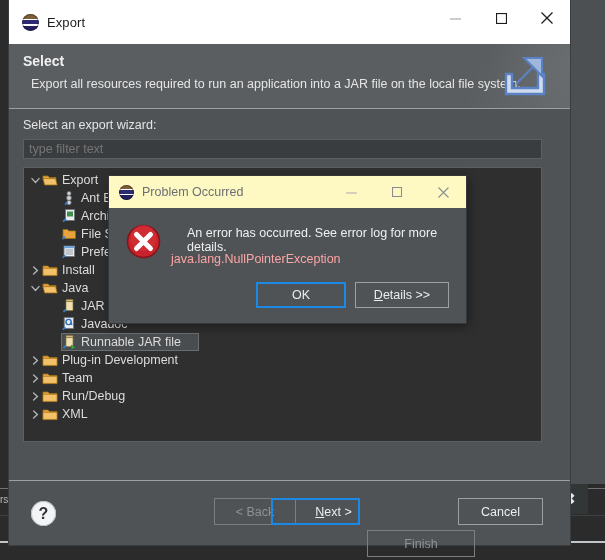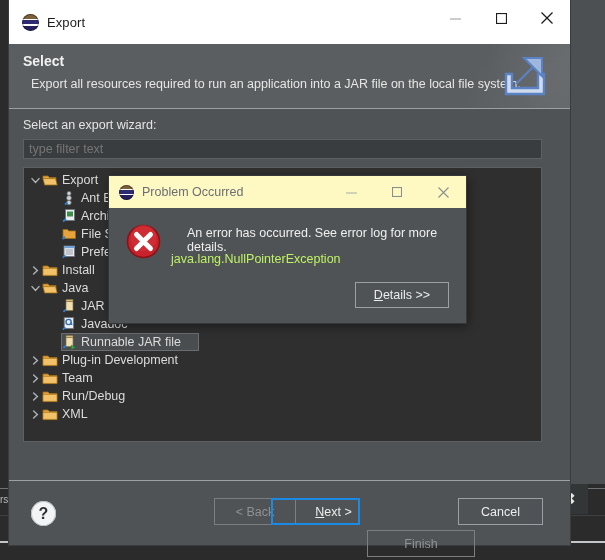--- a/index.html
+++ b/index.html
@@ -128,21 +128,21 @@
   #errdlg{
     position:absolute;left:109px;top:176px;width:357px;height:147px;
     background:#4f5356;box-shadow:0 0 0 1px #34383a, 2px 3px 10px rgba(0,0,0,.45);
   }
   #errdlg-titlebar{height:32px;background:#fef9c3;display:flex;align-items:center;position:relative;}
   #errdlg-title{margin-left:8px;font-size:12.5px;color:#6b6f72;}
   #errdlg .win-ctrls{height:32px;}
   #errdlg .win-btn{width:46px;height:32px;color:#8a8e91;}
   #err-icon{position:absolute;left:17px;top:48px;width:35px;height:35px;}
   #err-line1{position:absolute;left:78px;top:50px;font-size:12.5px;color:#efefef;}
-  #err-line2{position:absolute;left:62px;top:76px;font-size:12.5px;color:#bef264;}
+  #err-line2{position:absolute;left:62px;top:76px;font-size:12.5px;color:#fca5a5;}
   .ebtn{
     position:absolute;top:106px;height:26px;box-sizing:border-box;
     display:flex;align-items:center;justify-content:center;
     font-size:12.5px;background:transparent;border:1px solid #9aa0a4;color:#ececec;
   }
   .ebtn.focus{border:2px solid #1a8ae5;}
 </style>
 </head>
 <body>
 
@@ -400,18 +400,21 @@
     <div id="err-icon">
       <svg width="35" height="35" viewBox="0 0 35 35">
         <circle cx="17.5" cy="17.5" r="16" fill="#c8232c" stroke="#8e1118" stroke-width="1.6"></circle>
         <circle cx="17.5" cy="14" r="13" fill="#d6343c" opacity="0.55"></circle>
         <path d="M10.5 10.5 L24.5 24.5 M24.5 10.5 L10.5 24.5" stroke="#ffffff" stroke-width="5" stroke-linecap="round"></path>
       </svg>
     </div>
     <div id="err-line1">An error has occurred. See error log for more details.</div>
     <div id="err-line2">java.lang.NullPointerException</div>
 
+    <div class="ebtn focus" style="left:147px;width:90px;">
+      <span>OK</span>
+    </div>
     <div class="ebtn" style="left:246px;width:94px;">
       <span><span class="und">D</span>etails &gt;&gt;</span>
     </div>
   </div>
 
 </div>
 
 </body></html>

